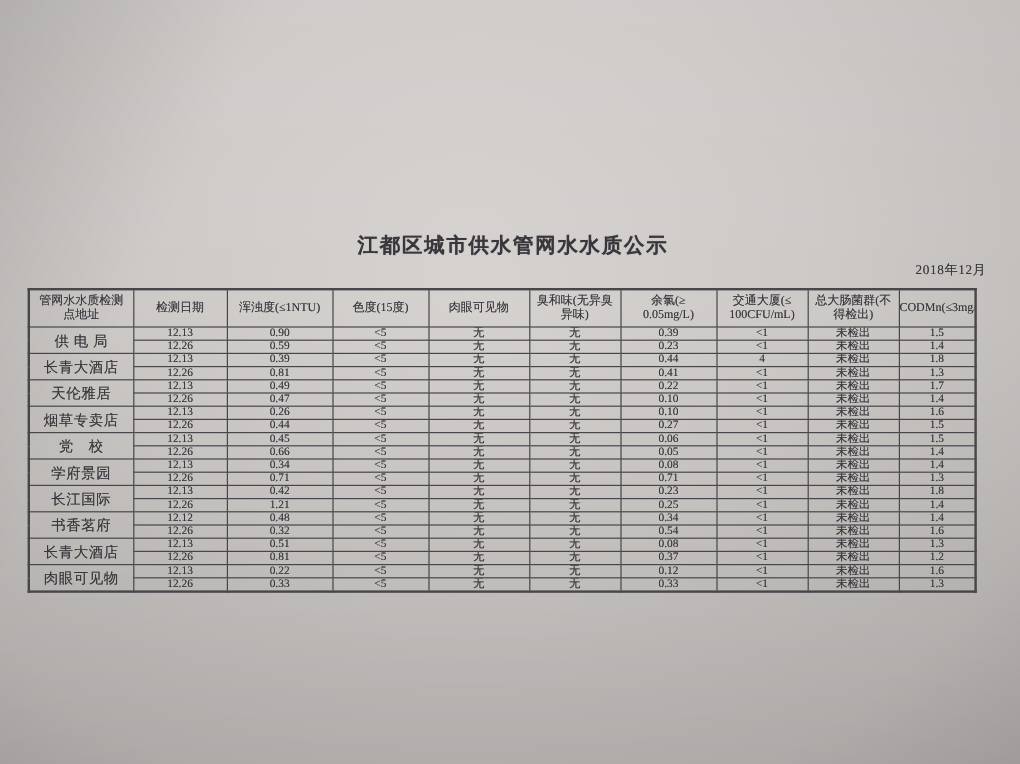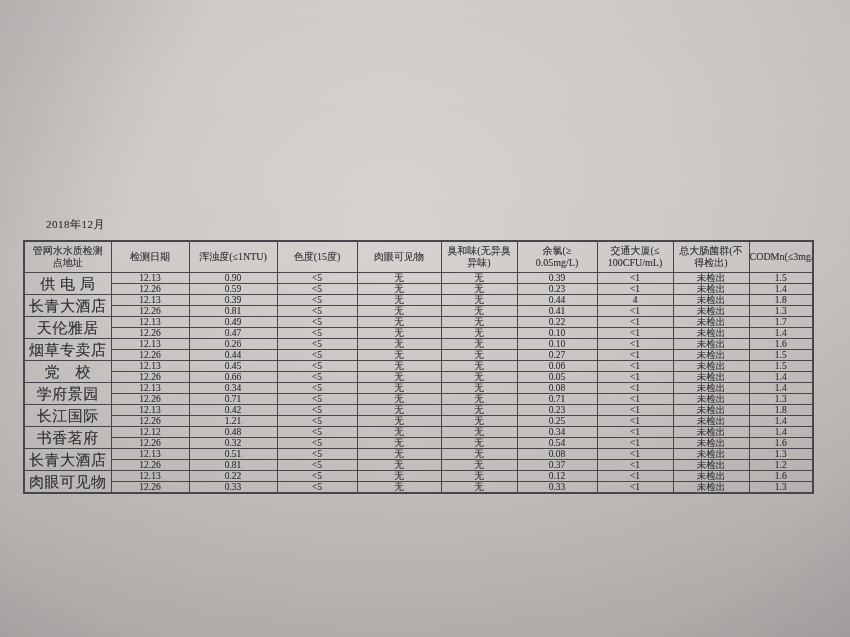--- a/index.html
+++ b/index.html
@@ -14,22 +14,22 @@
       linear-gradient(to bottom, rgba(255,255,255,0.05) 0%, rgba(0,0,0,0.00) 40%, rgba(0,0,0,0.10) 100%),
       radial-gradient(ellipse at 46% 36%, var(--paper-hi,#d6d2d0) 0%, var(--paper,#cdc9c7) 45%, #c1bdbb 80%, #b1adac 100%);
   }
   .title{
     position:absolute;top:193px;left:33px;width:789px;
     text-align:center;font-size:17px;font-weight:bold;
     color:var(--ink,#39373c);letter-spacing:1.5px;
     text-shadow:0 0 0.6px rgba(40,40,45,0.6);
   }
   .subtitle{
-    position:absolute;top:217px;left:46px;width:789px;
-    text-align:left;font-size:11px;color:var(--ink,#39373c);
+    position:absolute;top:217px;left:33px;width:789px;
+    text-align:right;font-size:11px;color:var(--ink,#39373c);
     letter-spacing:0.5px;
     text-shadow:0 0 0.5px rgba(40,40,45,0.5);
     font-family:Liberation Serif, serif;
   }
   table.wq{
     position:absolute;left:23px;top:240px;width:789px;
     border-collapse:collapse;table-layout:fixed;
     color:var(--ink,#39373c);
     border:2px solid var(--line,#47464a);
   }
@@ -39,26 +39,27 @@
     padding:0;overflow:hidden;
     text-shadow:0 0 0.5px rgba(40,40,45,0.5);
   }
   .wq th{
     font-size:10px;font-weight:normal;line-height:1.2;
     white-space:pre-line;height:30px;
   }
   .wq td{
     font-size:9.5px;height:10px;line-height:10px;white-space:nowrap;
   }
-  .wq td.loc{font-size:15px;letter-spacing:0.5px;}
+  .wq td.loc{font-size:12px;letter-spacing:0.5px;}
 </style>
 </head>
 <body>
 
 <div class="photo">
+  <div class="title">江都区城市供水管网水水质公示</div>
   <div class="subtitle">2018年12月</div>
   <table class="wq">
     <colgroup>
       <col style="width:87px">
         <col style="width:78px">
         <col style="width:88px">
       <col style="width:80px">
         <col style="width:84px">
         <col style="width:76px">
       <col style="width:80px">

